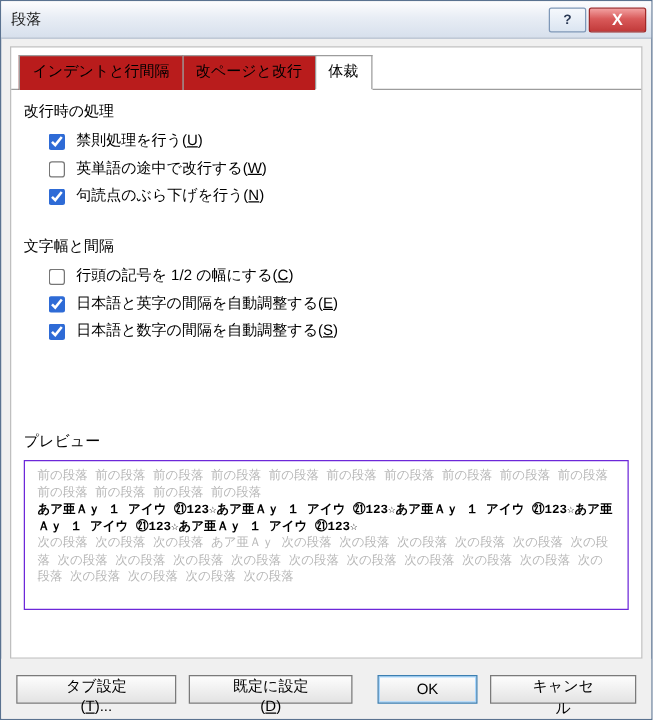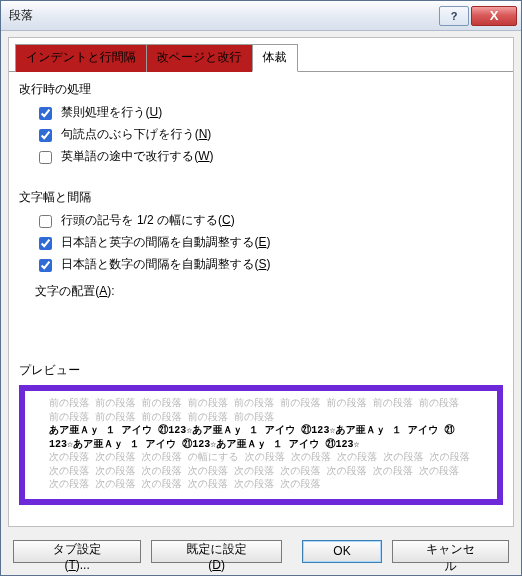--- a/index.html
+++ b/index.html
@@ -100,24 +100,24 @@
     margin:6px 0 0 18px;
     height:23px;
     padding:0 10px;
     border:1px solid #7a7a7a;
     background:linear-gradient(#fdfdfd,#e3e3e3);
     cursor:pointer;
     font-family:inherit; font-size:12px;
   }
   .preview-group { margin-top:62px;font-family:Liberation Mono, monospace; }
   .preview {
-    border:6px solid #6d28d9;
+    border:1px solid #6d28d9;
     height:120px;
     margin:4px 2px 0 2px;
-    padding:6px 24px;
+    padding:6px 10px;
     overflow:hidden;
     font-size:10px;
     line-height:1.35;
   }
   .preview .gray { color:#b8b8b8; }
   .preview .blk { color:#000; font-weight:bold; }
   .footer {
     position:absolute; left:0; right:0; bottom:0;
     height:48px;
     background:#f0f0f0;
@@ -165,29 +165,29 @@
 
     
     <div class="group-label">改行時の処理</div>
     <div class="row">
       <input type="checkbox" checked="" style="">
       <label class="rtxt">
         <span>禁則処理を行う(</span><span class="u">U</span><span>)</span>
       </label>
     </div>
     <div class="row">
+      <input type="checkbox" style="">
+      <label class="rtxt">
+        <span>英単語の途中で改行する(</span><span class="u">W</span><span>)</span>
+      </label>
+    </div>
+    <div class="row">
       <input type="checkbox" checked="" style="">
       <label class="rtxt">
         <span>句読点のぶら下げを行う(</span><span class="u">N</span><span>)</span>
-      </label>
-    </div>
-    <div class="row">
-      <input type="checkbox" style="">
-      <label class="rtxt">
-        <span>英単語の途中で改行する(</span><span class="u">W</span><span>)</span>
       </label>
     </div>
 
     
     <div class="group-label" style="margin-top:22px">文字幅と間隔</div>
     <div class="row">
       <input type="checkbox" style="">
       <label class="rtxt">
         <span>行頭の記号を 1/2 の幅にする(</span><span class="u">C</span><span>)</span>
       </label>
@@ -198,33 +198,30 @@
         <span>日本語と英字の間隔を自動調整する(</span><span class="u">E</span><span>)</span>
       </label>
     </div>
     <div class="row">
       <input type="checkbox" checked="" style="">
       <label class="rtxt">
         <span>日本語と数字の間隔を自動調整する(</span><span class="u">S</span><span>)</span>
       </label>
     </div>
     <div class="select-row">
-      <span>
-        <span>文字の配置(</span><span class="u">A</span><span>):</span>
-      </span>
     </div>
 
 
     
     <div class="preview-group">
       <div class="group-label">プレビュー</div>
       <div class="preview">
         <div class="gray">前の段落 前の段落 前の段落 前の段落 前の段落 前の段落 前の段落 前の段落 前の段落 前の段落 前の段落 前の段落 前の段落 前の段落</div>
         <div class="blk">あア亜Ａｙ １ アイウ ㉑123☆あア亜Ａｙ １ アイウ ㉑123☆あア亜Ａｙ １ アイウ ㉑123☆あア亜Ａｙ １ アイウ ㉑123☆あア亜Ａｙ １ アイウ ㉑123☆</div>
-        <div class="gray">次の段落 次の段落 次の段落 の幅にする 次の段落 次の段落 次の段落 次の段落 次の段落 次の段落 次の段落 次の段落 次の段落 次の段落 次の段落 次の段落 次の段落 次の段落 次の段落 次の段落 次の段落 次の段落 次の段落 次の段落</div>
+        <div class="gray">次の段落 次の段落 次の段落 あア亜Ａｙ 次の段落 次の段落 次の段落 次の段落 次の段落 次の段落 次の段落 次の段落 次の段落 次の段落 次の段落 次の段落 次の段落 次の段落 次の段落 次の段落 次の段落 次の段落 次の段落 次の段落</div>
       </div>
     </div>
   </div>
 
   <div class="footer">
     <button class="btn">
       <span>タブ設定(</span><span class="u">T</span><span>)...</span>
     </button>
     <button class="btn">
       <span>既定に設定(</span><span class="u">D</span><span>)</span>

